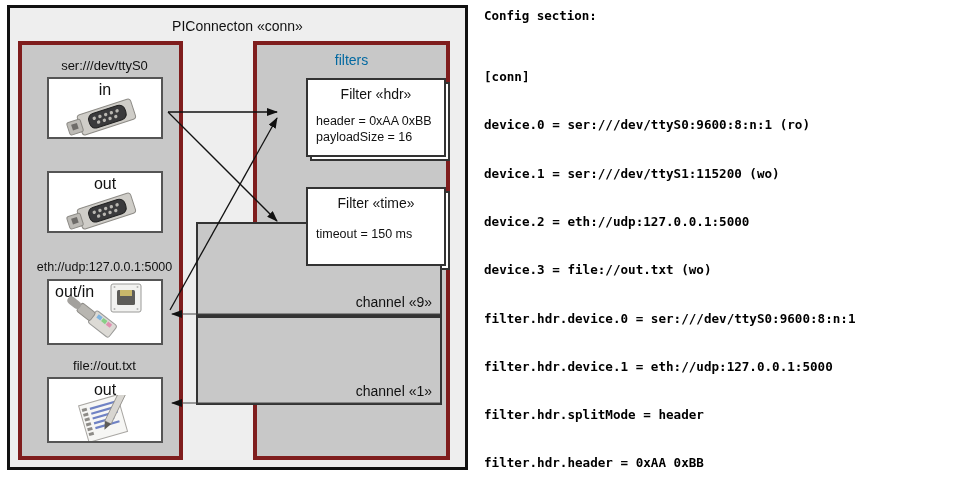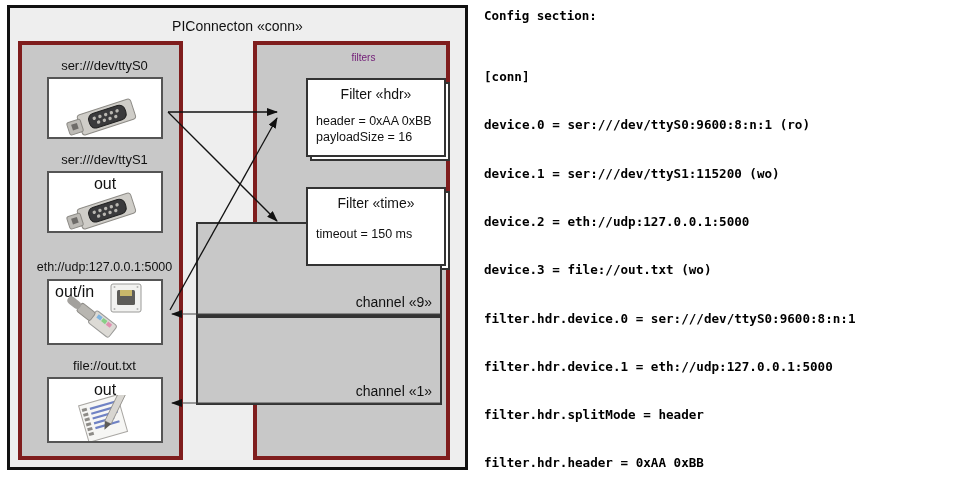--- a/index.html
+++ b/index.html
@@ -9,22 +9,22 @@
 
   
   .outer{position:absolute;left:7px;top:5px;width:461px;height:465px;
          background:#eeeeee;border:3px solid #111111;box-sizing:border-box;}
   .outer-title{position:absolute;left:0;top:10px;width:100%;text-align:center;
                font-size:14px;color:#111;}
 
   
   .panel{position:absolute;background:#c8c8c8;border:4px solid #7f1d1d;
          box-sizing:border-box;}
-  .panel-title{position:absolute;left:12px;top:7px;width:100%;text-align:center;
-               font-size:10px;color:#701a75;}
+  .panel-title{position:absolute;left:0;top:7px;width:100%;text-align:center;
+               font-size:14px;color:#0369a1;}
   .devices{left:18px;top:41px;width:165px;height:419px;}
   .filters{left:253px;top:41px;width:197px;height:419px;}
 
   
   .dev-label{position:absolute;font-size:13px;color:#111;text-align:center;
              width:165px;left:0;}
   .dev-box{position:absolute;left:25px;width:116px;background:#ffffff;
            border:2px solid #555555;box-sizing:border-box;}
   .dev-io{position:absolute;font-size:16px;color:#111;}
 
@@ -61,20 +61,21 @@
 <div id="root">
 
   <div class="outer">
     <div class="outer-title">PIConnecton «conn»</div>
   </div>
 
   <div class="panel devices">
 
     <div class="dev-label" style="top:13px;">ser:///dev/ttyS0</div>
     <div class="dev-box" style="top:32px;height:62px;">
+      <div class="dev-io" style="left:0;top:2px;width:100%;text-align:center;">in</div>
       <svg width="112" height="44" viewBox="0 0 112 44" style="position:absolute;left:0;top:16px;">
         <g transform="rotate(-18 56 24)">
           <rect x="30" y="12" width="56" height="21" rx="3" fill="#cfcdc8" stroke="#8d8b86" stroke-width="1"></rect>
           <rect x="40" y="15" width="38" height="15" rx="6" fill="#3a3a3c" stroke="#222" stroke-width="1"></rect>
           <g fill="#b9b7b2">
             <circle cx="46" cy="20" r="1.7"></circle>
               <circle cx="52" cy="20" r="1.7"></circle>
             <circle cx="58" cy="20" r="1.7"></circle>
               <circle cx="64" cy="20" r="1.7"></circle>
             <circle cx="70" cy="20" r="1.7"></circle>
@@ -82,21 +83,20 @@
               <circle cx="55" cy="25" r="1.7"></circle>
             <circle cx="61" cy="25" r="1.7"></circle>
               <circle cx="67" cy="25" r="1.7"></circle>
           </g>
           <rect x="18" y="16" width="14" height="13" rx="2" fill="#bdbbb6" stroke="#8d8b86" stroke-width="1"></rect>
           <rect x="22" y="19" width="6" height="6" fill="#6e6c69"></rect>
         </g>
       </svg>
     </div>
 
-    <div class="dev-label" style="top:107px;">ser:///dev/ttyS1</div>
     <div class="dev-box" style="top:126px;height:62px;">
       <div class="dev-io" style="left:0;top:2px;width:100%;text-align:center;">out</div>
       <svg width="112" height="44" viewBox="0 0 112 44" style="position:absolute;left:0;top:16px;">
         <g transform="rotate(-18 56 24)">
           <rect x="30" y="12" width="56" height="21" rx="3" fill="#cfcdc8" stroke="#8d8b86" stroke-width="1"></rect>
           <rect x="40" y="15" width="38" height="15" rx="6" fill="#3a3a3c" stroke="#222" stroke-width="1"></rect>
           <g fill="#b9b7b2">
             <circle cx="46" cy="20" r="1.7"></circle>
               <circle cx="52" cy="20" r="1.7"></circle>
             <circle cx="58" cy="20" r="1.7"></circle>

